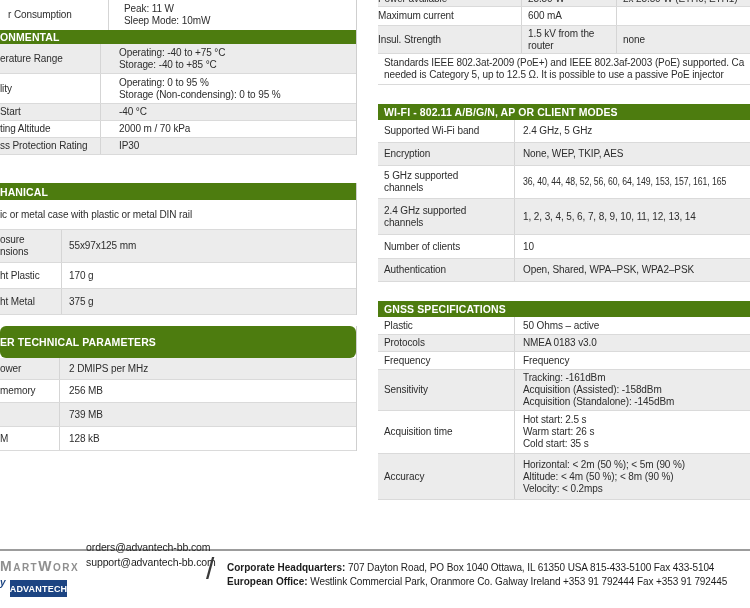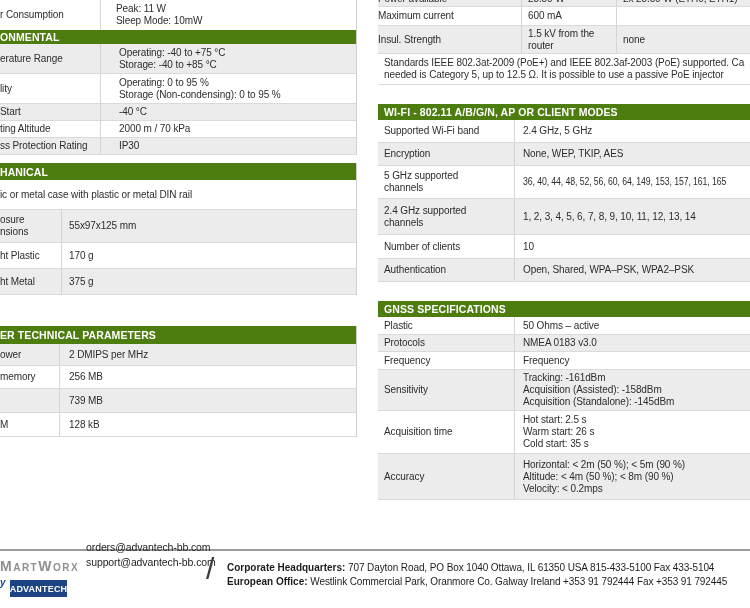--- a/index.html
+++ b/index.html
@@ -58,21 +58,21 @@
   }
   .emails{position:absolute;left:86px;top:540px;font-size:10.5px;line-height:14.5px;color:#1d1d1d;letter-spacing:-0.1px;}
   .big-slash{position:absolute;left:206px;top:553px;font-size:30px;line-height:32px;color:#3a3a3a;}
   .addr{position:absolute;left:227px;top:561px;font-size:10px;line-height:14px;color:#1d1d1d;letter-spacing:-0.1px;white-space:nowrap;}
   .addr b{letter-spacing:0;}
 </style>
 </head>
 <body>
 
 <div class="tbl tbl-left t-pow" style="left:0;top:0;">
-  <div class="row clip" style="height:30px;border-bottom:none;">
+  <div class="row clip" style="height:30px;border-bottom:none;padding-left:8px;">
     <div class="lbl">
       <div>r Consumption</div>
     </div>
     <div class="val">
       <div>Peak: 11 W</div>
       <div>Sleep Mode: 10mW</div>
     </div>
   </div>
 </div>
 
@@ -117,21 +117,21 @@
   <div class="row g" style="height:17px;">
     <div class="lbl">
         <div>ss Protection Rating</div>
       </div>
     <div class="val">
         <div>IP30</div>
       </div>
   </div>
 </div>
 
-<div class="tbl tbl-left t-mec" style="left:0;top:163px;">
+<div class="tbl tbl-left t-mec" style="left:0;top:183px;">
   <div class="hdr" style="height:17px;">
     <span>HANICAL</span>
   </div>
   <div class="row" style="height:30px;">
     <div class="full">
       <div>ic or metal case with plastic or metal DIN rail</div>
     </div>
   </div>
   <div class="row g" style="height:33px;">
     <div class="lbl">
@@ -154,21 +154,21 @@
     <div class="lbl">
         <div>ht Metal</div>
       </div>
     <div class="val">
         <div>375 g</div>
       </div>
   </div>
 </div>
 
 <div class="tbl tbl-left t-oth" style="left:0;top:326px;">
-  <div class="hdr" style="height:18px;">
+  <div class="hdr" style="height:32px;border-radius:6px;">
     <span>ER TECHNICAL PARAMETERS</span>
   </div>
   <div class="row g" style="height:22px;">
     <div class="lbl">
         <div>ower</div>
       </div>
     <div class="val">
         <div>2 DMIPS per MHz</div>
       </div>
   </div>

